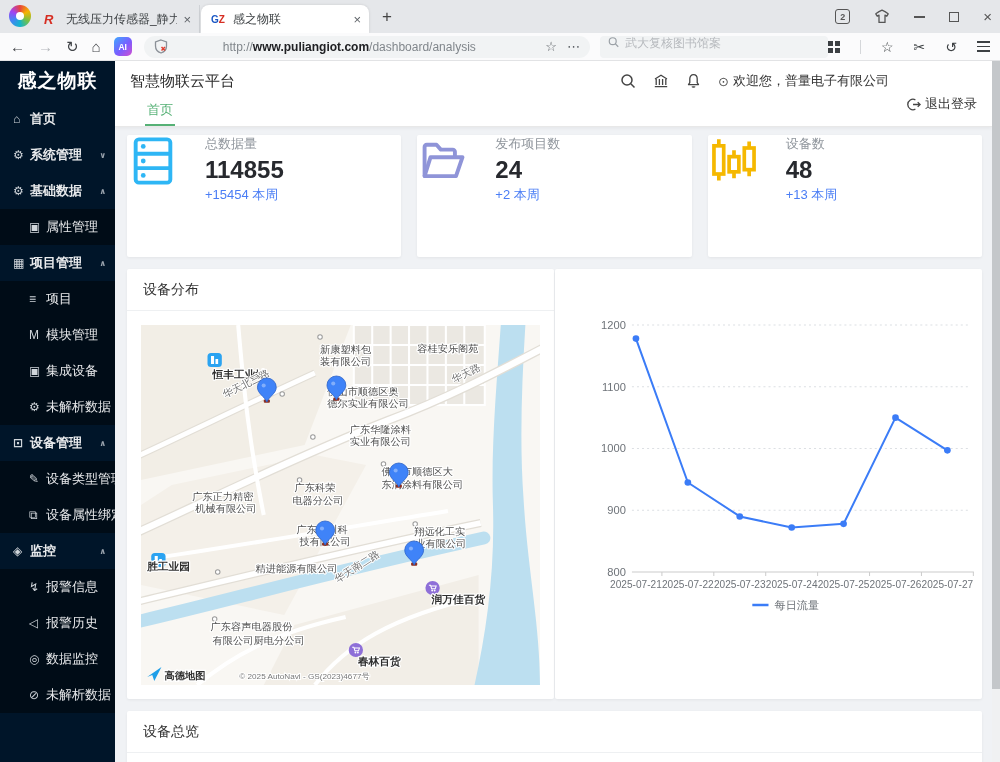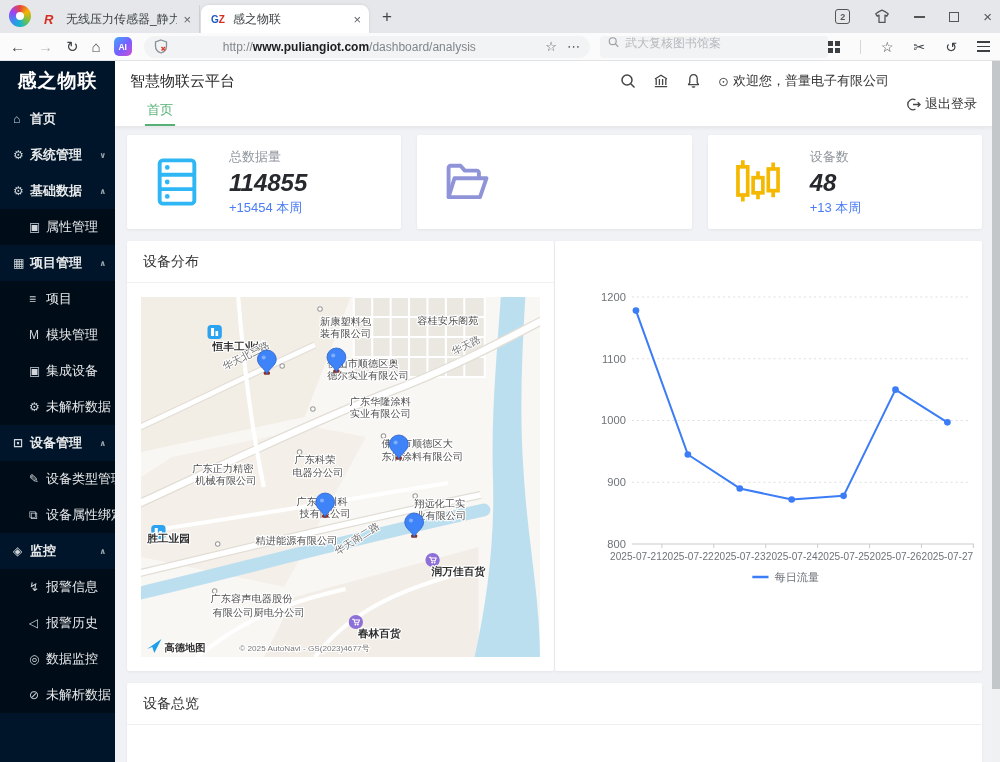--- a/index.html
+++ b/index.html
@@ -79,25 +79,25 @@
   .welcome .uico { font-size:13px; color:#555; }
   .logout { display:flex; align-items:center; gap:4px; font-size:13px; color:#333; cursor:pointer;margin-top:46px; }
 
   .pagetabs { height:26px; background:#fff; border-bottom:1px solid #e8e8e8;
               box-shadow:0 2px 3px rgba(0,0,0,.04); padding-left:30px; display:flex; }
   .ptab { align-self:flex-end; color:#56b176; font-size:13px; padding:0 2px 5px;
           border-bottom:2px solid #56b176; cursor:pointer; }
 
   .content { position:absolute; top:66px; left:0; right:0; bottom:0; padding:8px 10px 0 12px; overflow:hidden; }
   .cards { display:flex; gap:16px; }
-  .card { flex:1; height:94px; background:#fff; border-radius:2px;
-          box-shadow:0 1px 3px rgba(0,0,0,.06); display:flex; align-items:center; padding-left:24px; }
+  .card { flex:1; height:122px; background:#fff; border-radius:2px;
+          box-shadow:0 1px 3px rgba(0,0,0,.06); display:flex; }
   .cinfo { margin-left:26px; }
   .clabel { font-size:13px; color:#8f959c; }
-  .cvalue { font-size:24px; font-weight:bold; color:#27292e; margin:3px 0 2px;font-style:italic; }
+  .cvalue { font-size:24px; font-weight:bold; color:#27292e; margin:3px 0 2px; }
   .cdelta { font-size:13px; color:#4a7df5; }
 
   .panels { display:flex; gap:1px; margin-top:12px; }
   .panel { flex:1; background:#fff; border-radius:2px; box-shadow:0 1px 3px rgba(0,0,0,.06); height:430px; }
   .panel-h { height:42px; display:flex; align-items:center; padding:0 16px; font-size:14px;
              color:#333; border-bottom:1px solid #eef0f2; }
   .mapwrap { margin:14px; height:360px; position:relative; overflow:hidden; background:#f9f7f3; }
   .mapwrap svg { display:block; }
   .mlabel { font-size:10px; fill:#4f4f4f; paint-order:stroke; stroke:#ffffff; stroke-width:2.4px;
             stroke-linejoin:round; }
@@ -332,20 +332,25 @@
             <div class="cvalue">114855</div>
             <div class="cdelta">+15454 本周</div>
           </div>
         </div>
 
         <div class="card">
           <svg width="52" height="52" viewBox="0 0 48 48">
             <path d="M7,38 V11 C7,9.9 7.9,9 9,9 H18 L22,13.5 H33 C34.1,13.5 35,14.4 35,15.5 V19.5" fill="none" stroke="#8f94d8" stroke-width="3.6" stroke-linejoin="round"></path>
             <path d="M7,38 L12.5,20.5 H42 L36,38 Z" fill="none" stroke="#8f94d8" stroke-width="3.6" stroke-linejoin="round"></path>
           </svg>
+          <div class="cinfo">
+            <div class="clabel">发布项目数</div>
+            <div class="cvalue">24</div>
+            <div class="cdelta">+2 本周</div>
+          </div>
         </div>
 
 
         <div class="card">
           <svg width="52" height="52" viewBox="0 0 48 48">
             <g stroke="#f5b800" stroke-width="3.4" fill="none">
               <path d="M10,4 V10 M10,36 V42"></path>
                 <rect x="5.5" y="10" width="9" height="26"></rect>
               <path d="M24,14 V20 M24,34 V40"></path>
                 <rect x="19.5" y="20" width="9" height="14"></rect>

